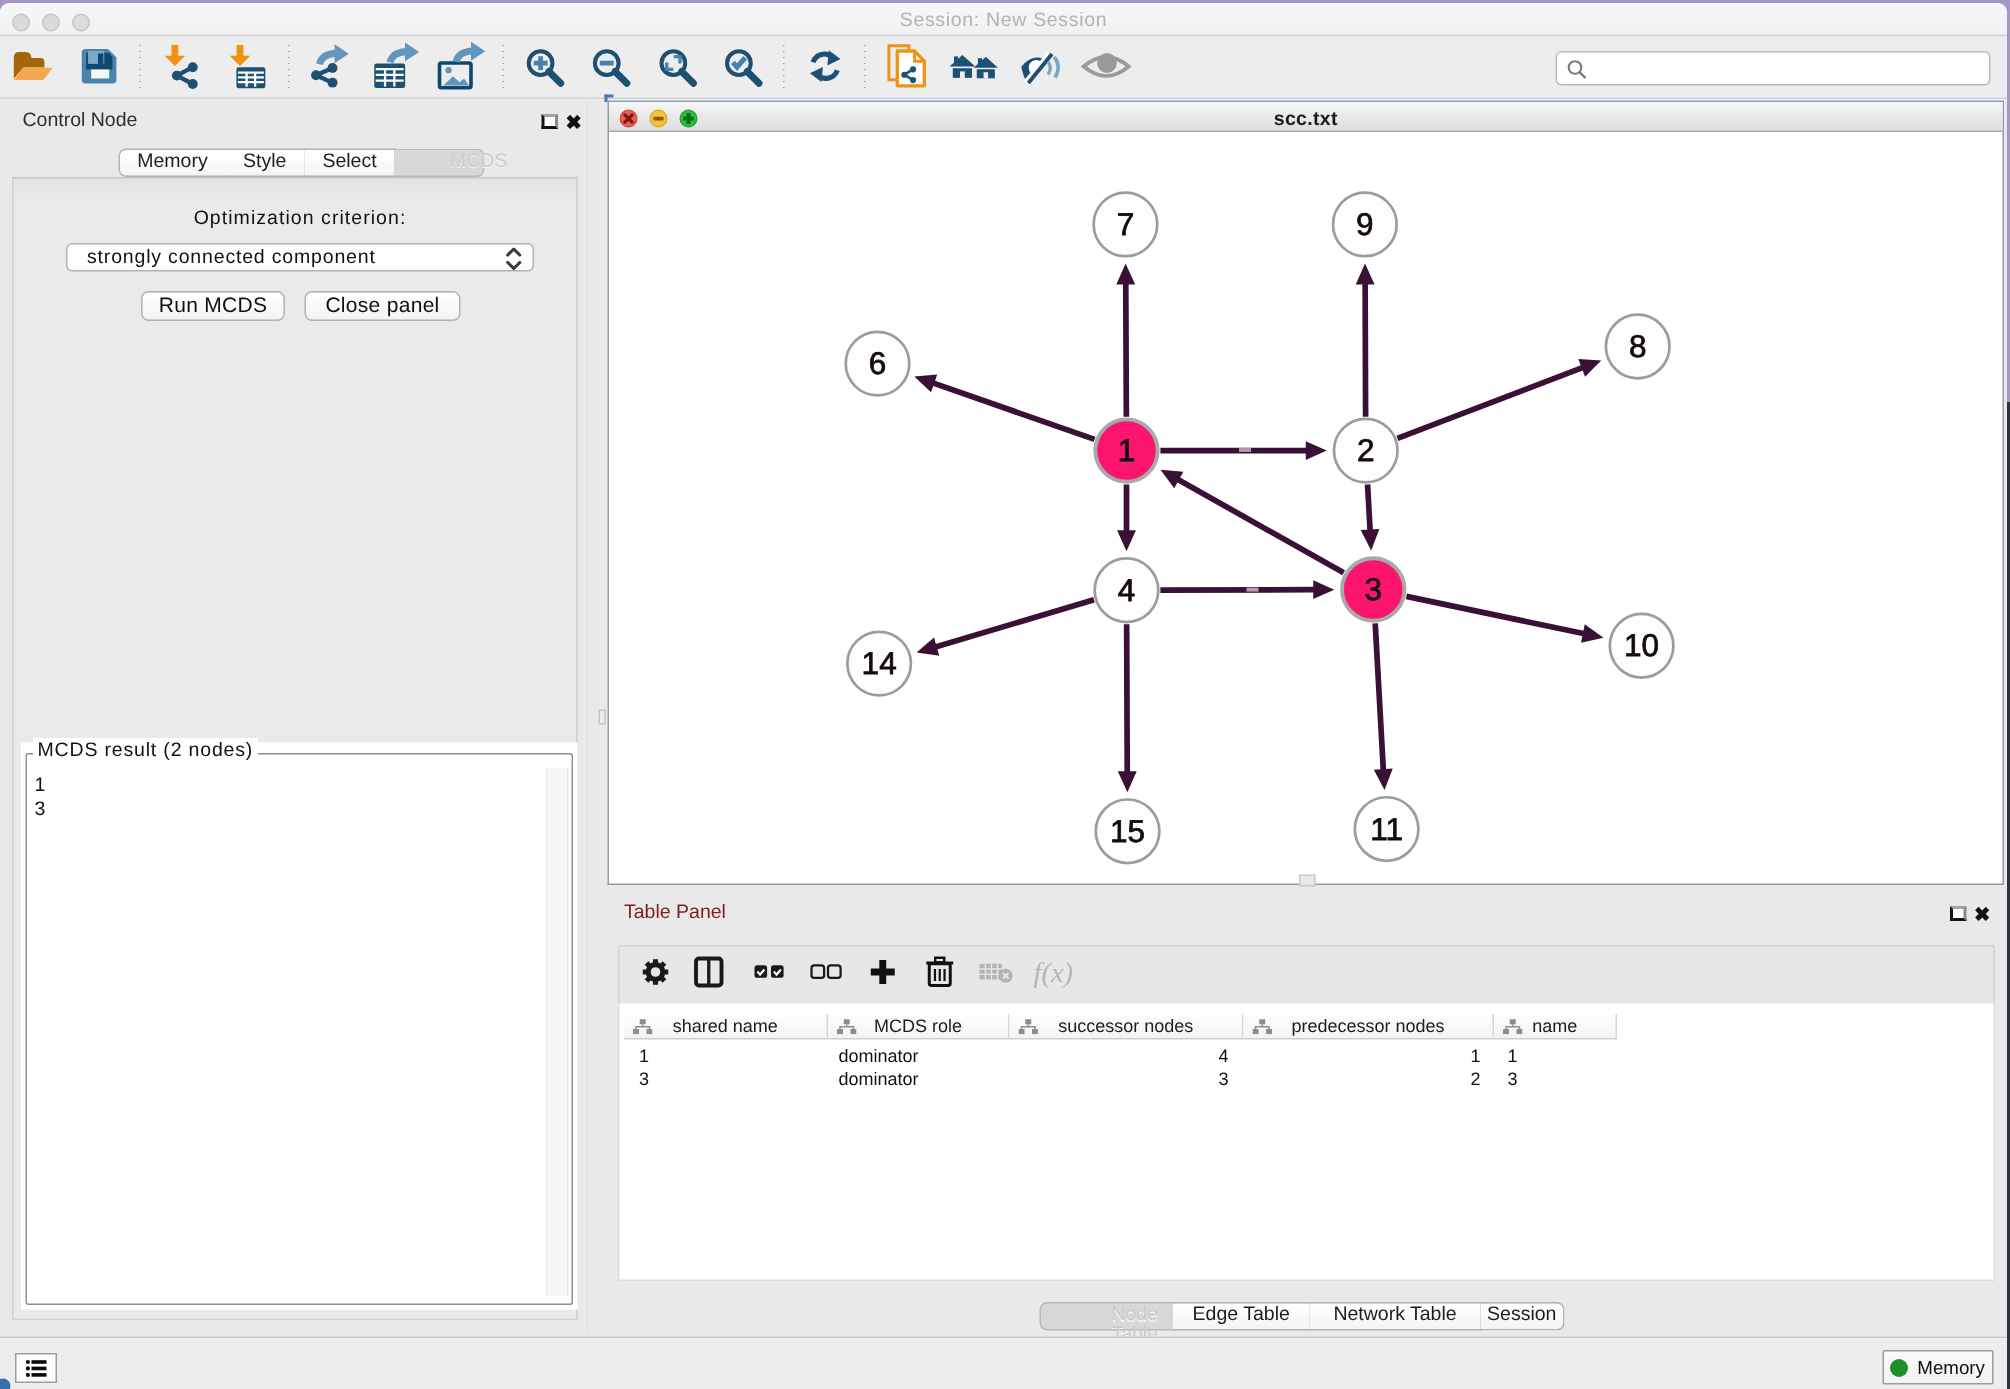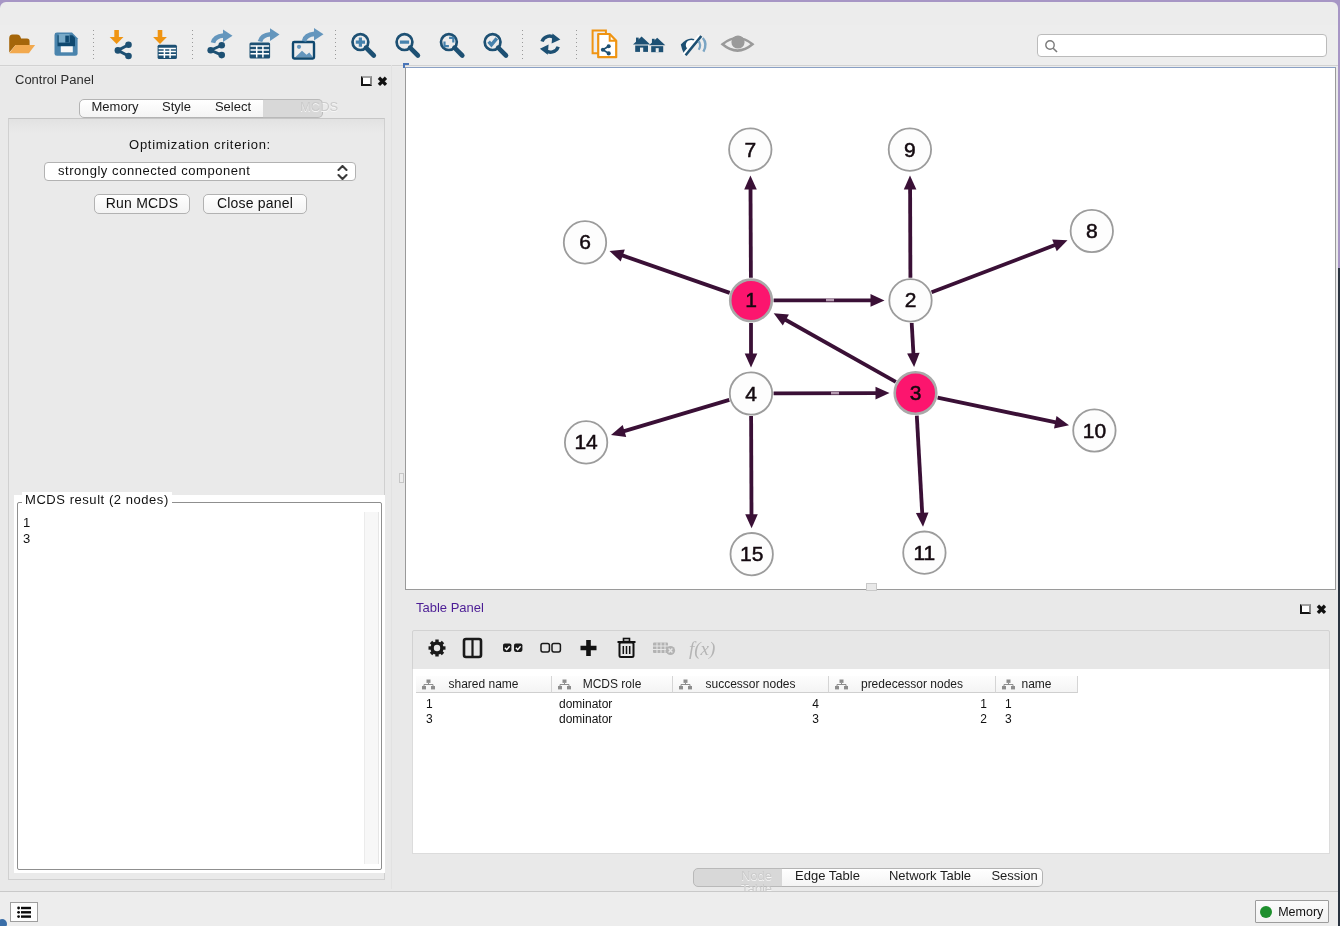--- a/index.html
+++ b/index.html
@@ -31,35 +31,41 @@
 #fieldset { left:17px; top:500px; width:365px; height:368px; border:1.3px solid #8f8f8f; border-radius:2px; }
 #fslegend { left:22px; top:490px; letter-spacing:0.55px; font-size:13px; color:#111; background:#fff; padding:0 3px; }
 #fswhite { left:14px; top:492.5px; width:371px; height:378.5px; background:#fff; }
 #fsscroll { left:364px; top:510px; width:15px; height:352px; background:#f7f7f7; border-left:1px solid #ebebeb; border-right:1px solid #e6e6e6; }
 .fsval { position:absolute; left:23px; font-size:13px; color:#111; }
 
 #netwin { left:405px; top:65px; width:931px; height:523px; border:1px solid #9a9a9a; border-top-color:#8aa0c4; background:#fff; }
 #nettitle { left:0; top:0; width:929px; height:20px; background:linear-gradient(#f6f6f6,#dddddd); border-bottom:1px solid #a8a8a8; }
 #netname { position:absolute; top:2.5px; left:0; width:100%; text-align:center; font-size:13px; font-weight:bold; letter-spacing:0.2px; color:#1a1a1a; }
 
-#tptitle { left:416px; top:598px; font-size:13px; color:#4c1d95; }
+#tptitle { left:416px; top:598px; font-size:13px; color:#7f1d1d; }
 #tptools { left:412px; top:628px; width:918px; height:52px; background:#e7e7e7; border:1px solid #d2d2d2; border-radius:2px; }
 #tpwhite { left:412px; top:667px; width:918px; height:185px; background:#fff; border:1px solid #dcdcdc; border-top:none; }
 .hcell { position:absolute; top:0; height:17px; background:linear-gradient(#fdfdfd,#f4f4f4); border-right:1px solid #d5d5d5; border-bottom:1px solid #cfcfcf; font-size:12px; color:#1c1c1c; text-align:center; line-height:16px; }
 .tval { position:absolute; font-size:12px; color:#111; }
 
 
 #statusbar { left:0; top:889px; width:1338px; height:37px; background:#ededed; border-top:1px solid #c9c9c9; }
 #listbtn { position:absolute; left:10px; top:10px; width:28px; height:20px; background:#fdfdfd; border:1px solid #9e9e9e; }
 #membtn { position:absolute; left:1254.5px; top:8px; width:74px; height:23px; background:linear-gradient(#fbfbfb,#f2f2f2); border:1px solid #9c9c9c; border-radius:1px; font-size:12.5px; color:#111; display:flex; align-items:center; justify-content:center; padding-top:1px; }
 </style>
 </head>
 <body>
 <div class="abs" id="deskdark"></div>
 <div class="abs" id="win">
+  <div class="abs" id="titlebar">
+    <div class="tl" style="left:7.5px;"></div>
+    <div class="tl" style="left:27.5px;"></div>
+    <div class="tl" style="left:47.5px;"></div>
+    <div id="wtitle">Session: New Session</div>
+  </div>
   <div class="abs" id="toolbar">
     <svg class="abs" style="left:0;top:-1.7px;" width="780" height="41" viewBox="0 0 780 41">
 <path d="M9.2,52.5 L9.2,38.5 Q9.2,34.6 12.5,34.6 L17,34.6 Q19.6,34.6 20.3,36.4 L21.1,38.6 L27,38.6 Q29.6,38.6 29.6,41.2 L29.6,45 L15.6,45 Z" fill="#a5660a" transform="translate(0,-23)"></path>
 <polygon points="9.3,53.3 15.5,45.1 35.1,45.1 28.9,53.3" fill="#f2a94e" transform="translate(0,-23)"></polygon>
 <g transform="translate(0,-23)">
           <path d="M54.5,35 Q54.5,32.6 57,32.6 L72,32.6 L77.6,38.2 L77.6,53.2 Q77.6,55.7 75.1,55.7 L57,55.7 Q54.5,55.7 54.5,53.2 Z" fill="#4a84ad"></path>
           <path d="M57.5,35.2 L72.5,35.2 L75,37.8 L75,46.3 L57.5,46.3 Z" fill="#0f486f"></path>
           <rect x="58.7" y="34" width="10.8" height="8.6" fill="#79aac8"></rect>
           <rect x="65.3" y="35.6" width="3.6" height="7" fill="#0f486f"></rect>
           <rect x="60.8" y="46.3" width="12" height="6" fill="#f7f7f7"></rect>
@@ -164,21 +170,21 @@
     <div class="tsep" style="left:576px;"></div>
     <div id="searchbox">
         <svg style="position:absolute;left:6px;top:4px;" width="15" height="15" viewBox="0 0 15 15">
           <circle cx="6" cy="6" r="4.2" fill="none" stroke="#7a7a7a" stroke-width="1.4"></circle>
           <line x1="9.2" y1="9.2" x2="13" y2="13" stroke="#7a7a7a" stroke-width="1.6"></line>
         </svg>
       </div>
   </div>
   <div class="abs" id="mainbg"></div>
 
-  <div class="abs" id="cptitle">Control Panel</div>
+  <div class="abs" id="cptitle">Control Node</div>
   <div class="abs floatbtn" style="left:360.5px; top:74px;"></div>
   <div class="abs closex" style="left:377px; top:72px;">✖</div>
   <div class="abs tab" style="left:79px; top:97px; width:72px; border-radius:5px 0 0 5px;">Memory</div>
   <div class="abs tab" style="left:150px; top:97px; width:54px; border-left:none;">Style</div>
   <div class="abs tab" style="left:203px; top:97px; width:61px; border-left:none;">Select</div>
   <div class="abs tab tabsel" style="left:263px; top:97px; width:60px; border-left:none; border-radius:0 5px 5px 0;">MCDS</div>
   <div class="abs" id="tabpane"></div>
   <div class="abs" id="optlabel">Optimization criterion:</div>
   <div class="abs" id="combo">strongly connected component<svg style="position:absolute;right:7px;top:2px;" width="11" height="15" viewBox="0 0 11 15">
         <path d="M1.5,5 L5.5,1 L9.5,5" fill="none" stroke="#3a3a3a" stroke-width="2.1" stroke-linecap="round" stroke-linejoin="round"></path>
@@ -187,20 +193,31 @@
   <div class="abs btn" style="left:94px; top:192px; width:96px;">Run MCDS</div>
   <div class="abs btn" style="left:203px; top:192px; width:104px;">Close panel</div>
   <div class="abs" id="fswhite"></div>
   <div class="abs" id="fieldset"></div>
   <div class="abs" id="fsscroll"></div>
   <div class="abs" id="fslegend">MCDS result (2 nodes)</div>
   <div class="abs fsval" style="top:513px;">1</div>
   <div class="abs fsval" style="top:529px;">3</div>
 
   <div class="abs" id="netwin">
+    <div class="abs" id="nettitle">
+      <svg style="position:absolute;left:7px;top:4px;" width="64" height="14" viewBox="0 0 64 14">
+<circle cx="6" cy="7" r="5.6" fill="#ef5b51" stroke="#c94840" stroke-width="0.8"></circle>
+<path d="M3.6,4.6 L8.4,9.4 M8.4,4.6 L3.6,9.4" stroke="#7e1713" stroke-width="2.2" stroke-linecap="round"></path>
+<circle cx="26" cy="7" r="5.6" fill="#f7c139" stroke="#d9a621" stroke-width="0.8"></circle>
+<rect x="22.6" y="5.8" width="6.8" height="2.6" rx="0.6" fill="#8a6003"></rect>
+<circle cx="46" cy="7" r="5.6" fill="#2dbb41" stroke="#1e9a30" stroke-width="0.8"></circle>
+<path d="M46,3.4 V10.6 M42.4,7 H49.6" stroke="#0c6e1a" stroke-width="2.6"></path>
+</svg>
+      <div id="netname">scc.txt</div>
+    </div>
     <svg class="abs" style="left:1px; top:22px;" width="929" height="502" viewBox="0 0 929 502">
 <line x1="343.9" y1="187.8" x2="343.5" y2="97.6" stroke="#3a1036" stroke-width="3.8"></line>
 <polygon points="343.4,85.6 349.8,99.6 337.2,99.6" fill="#3a1036"></polygon>
 <line x1="322.7" y1="202.9" x2="213.9" y2="164.9" stroke="#3a1036" stroke-width="3.8"></line>
 <polygon points="202.5,161.0 217.8,159.6 213.7,171.5" fill="#3a1036"></polygon>
 <line x1="366.6" y1="210.4" x2="465.5" y2="210.4" stroke="#3a1036" stroke-width="3.8"></line>
 <polygon points="477.5,210.4 463.5,216.7 463.5,204.1" fill="#3a1036"></polygon>
 <line x1="344.0" y1="233.0" x2="344.0" y2="265.5" stroke="#3a1036" stroke-width="3.8"></line>
 <polygon points="344.0,277.5 337.7,263.5 350.3,263.5" fill="#3a1036"></polygon>
 <line x1="503.4" y1="187.8" x2="503.1" y2="97.6" stroke="#3a1036" stroke-width="3.8"></line>

